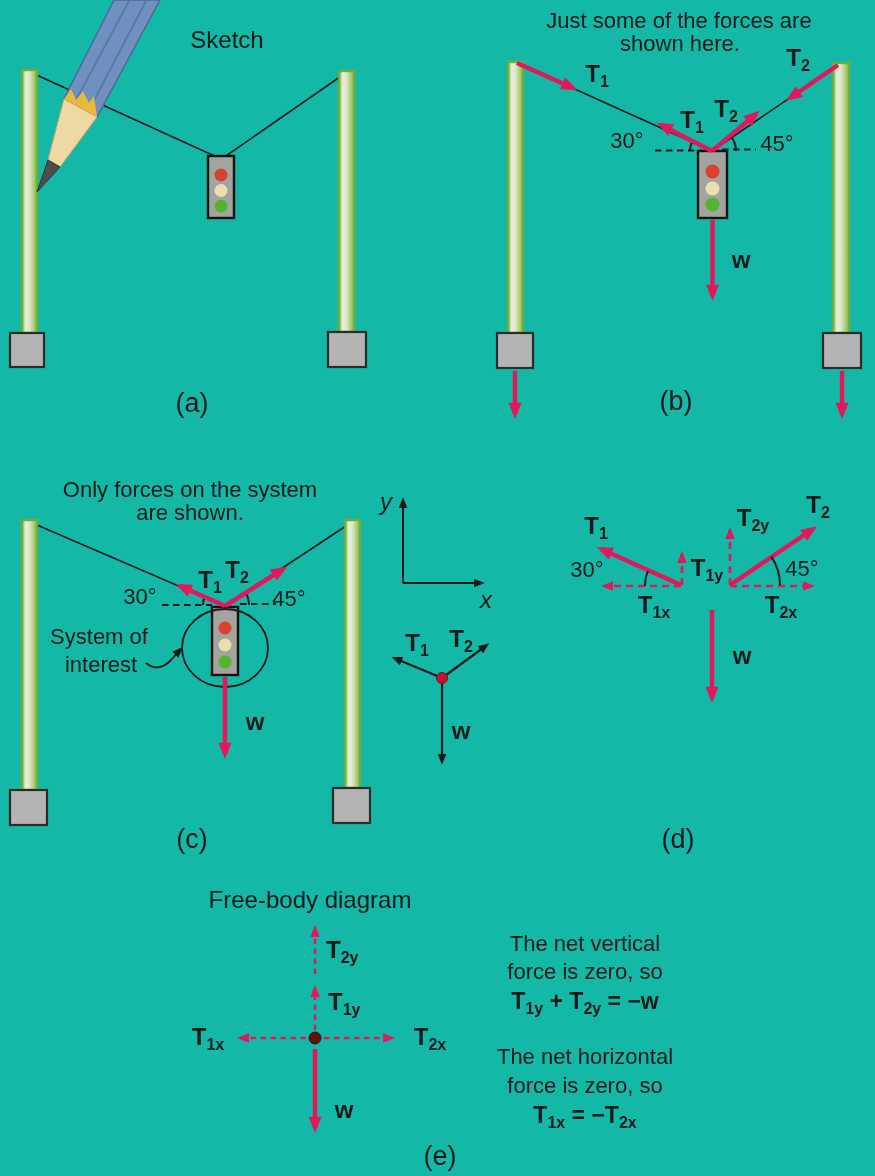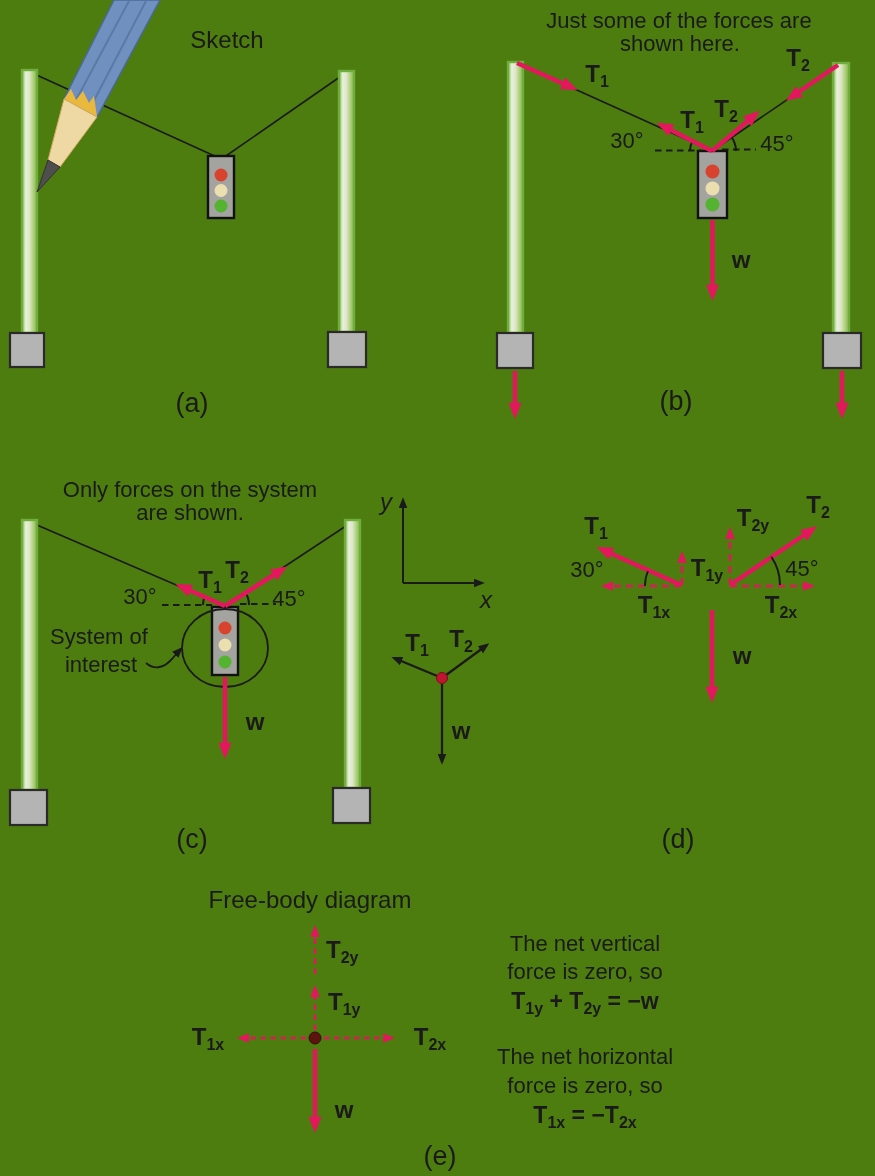--- a/index.html
+++ b/index.html
@@ -1,16 +1,16 @@
 <!DOCTYPE html>
 <html><head>
 <meta charset="utf-8">
 <style>
   html,body { margin:0; padding:0; background:#ffffff; }
-  .stage { position:relative; width:875px; height:1176px; background:#4d7c0f; overflow:hidden; }
+  .stage { position:relative; width:875px; height:1176px; background:#14b8a6; overflow:hidden; }
   .panel { position:absolute; }
   svg text { font-family:"Liberation Sans","DejaVu Sans",sans-serif; fill:#1a1a1a; }
   .title { font-size:22px; }
   .big   { font-size:24px; }
   .vec   { font-size:24px; font-weight:bold; }
   .sub   { font-size:16px; }
   .deg   { font-size:22px; }
   .plab  { font-size:27px; }
   .note  { font-size:22px; }
   .eq    { font-size:23px; font-weight:bold; }

